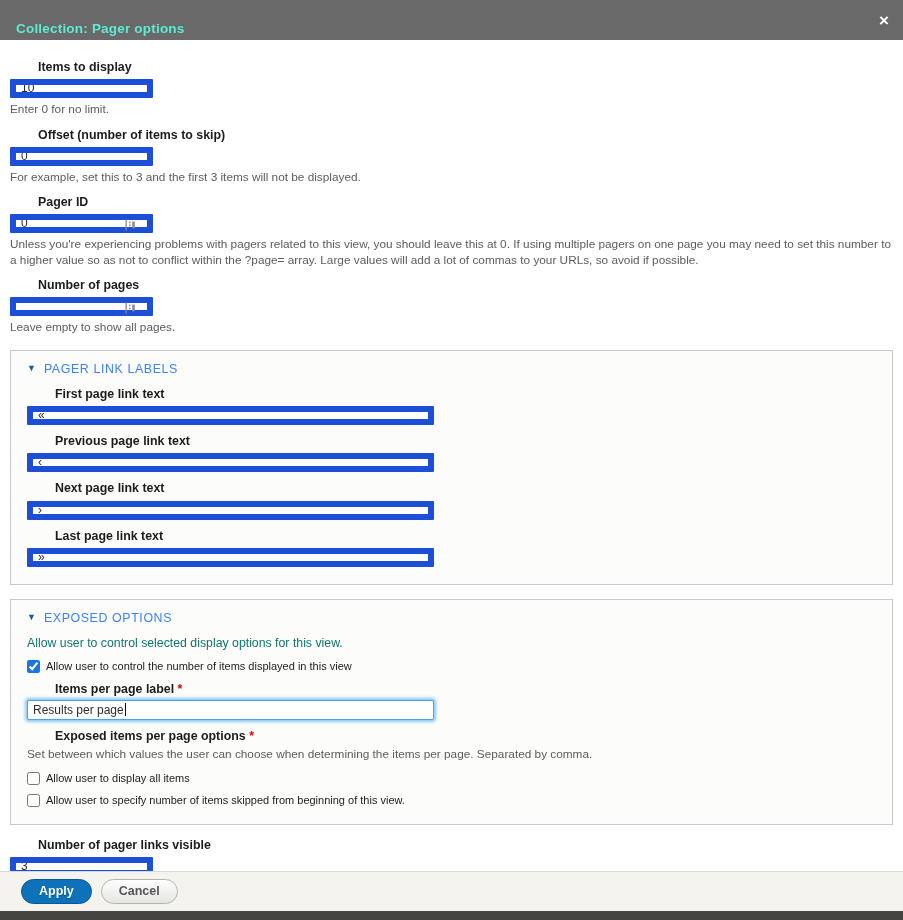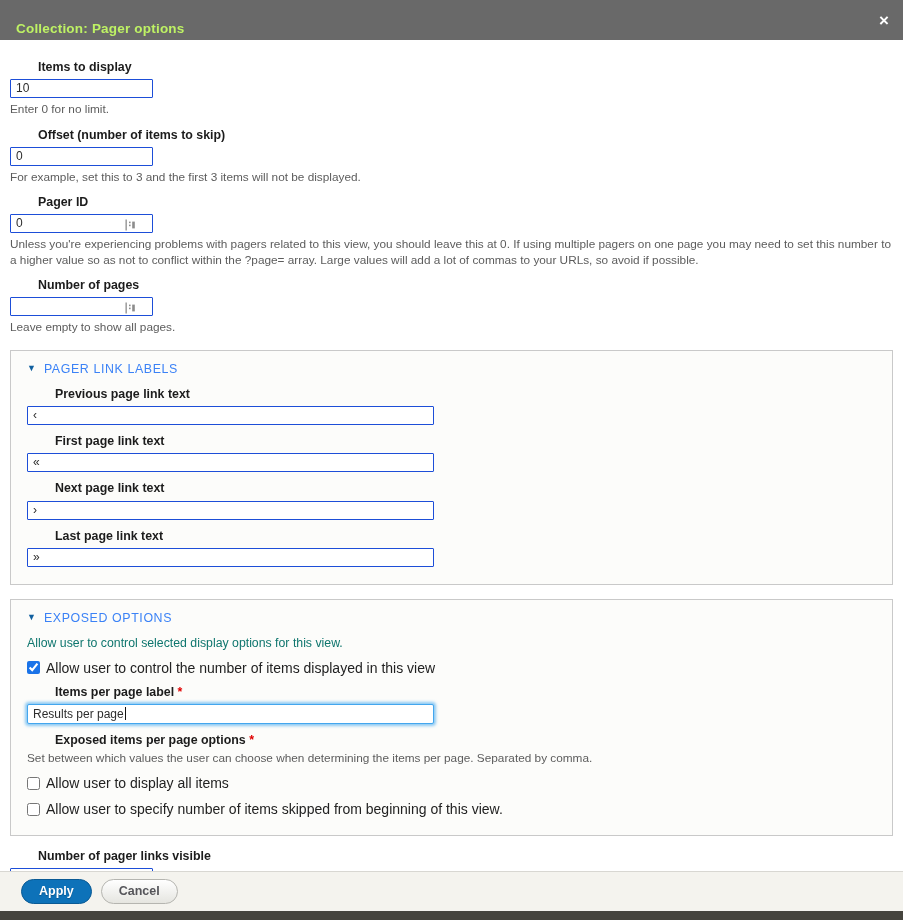--- a/index.html
+++ b/index.html
@@ -3,31 +3,31 @@
 <meta charset="utf-8">
 <style>
   * { margin: 0; padding: 0; box-sizing: border-box; }
   html, body { width: 903px; height: 920px; overflow: hidden; background: #fff;
     font-family: "Liberation Sans", sans-serif; }
   .modal { position: relative; width: 903px; height: 920px; background: #fff; }
 
   
   .modal-header { height: 40px; background: #696969; display: flex; align-items: center;
     padding: 0 14px 0 16px; }
-  .modal-title { color: #bef264; font-weight: bold; font-size: 13.5px; letter-spacing: .2px; margin-top: 17px; }
+  .modal-title { color: #5eead4; font-weight: bold; font-size: 13.5px; letter-spacing: .2px; margin-top: 17px; }
   .modal-close { margin-left: auto; color: #fff; font-weight: bold; font-size: 17px;
     line-height: 1; cursor: pointer; }
 
   
   .modal-body { padding: 20px 10px 0 10px; }
   .form-item { margin-bottom: 10px; }
   .form-item label { display: block; font-weight: bold; font-size: 12.4px; color: #1c1c1c;
     margin-bottom: 4px; line-height: 1.15; padding-left: 28px; }
   .req { color: #e00000; font-weight: bold; }
-  .text-input { height: 19px; border: 1px solid #1d4ed8; background: #fff; font-size: 12px;
+  .text-input { height: 19px; border: 6px solid #1d4ed8; background: #fff; font-size: 12px;
     color: #2d2d2d; padding: 1px 18px 2px 5px; font-family: "Liberation Sans", sans-serif;
     border-radius: 1px; }
   .text-input.short { width: 143px; }
   .text-input.wide { width: 407px; }
   .description { font-size: 11.8px; color: #5c5c5c; margin-top: 4px; line-height: 1.3;
     max-width: 890px; }
 
   .input-wrap { position: relative; display: inline-block; }
   .spinner-icon { position: absolute; right: 17px; top: 4px; width: 11px; height: 12px;
     display: inline-block; }
@@ -40,21 +40,21 @@
   .legend-arrow { color: #11609f; font-size: 9px; line-height: 1; }
   .legend-text { color: #3b82f6; font-weight: normal; font-size: 12.4px; letter-spacing: .6px; }
   fieldset .form-item { margin-bottom: 9px; }
   fieldset .form-item:last-child { margin-bottom: 2px; }
   .fieldset-desc { font-size: 12.3px; color: #0f766e; margin-bottom: 9px; line-height: 1.2; }
 
   
   .checkbox-row { display: flex; align-items: center; gap: 6px; margin-bottom: 9px; }
   .checkbox-row input[type="checkbox"] { width: 13px; height: 13px; accent-color: #1a73e8;
     margin: 0; flex: 0 0 auto; }
-  .checkbox-row .cb-label { font-size: 14px; color: #222; line-height: 1.2; }
+  .checkbox-row .cb-label { font-size: 11px; color: #222; line-height: 1.2; }
 
   
   .div-input { width: 407px; height: 20px; background: #fff; font-size: 12px; color: #2d2d2d;
     padding: 2px 5px 2px 5px; border: 1px solid #43a6ee;
     box-shadow: 0 0 3px 2px rgba(78, 173, 240, .65); border-radius: 2px;
     display: flex; align-items: flex-start; }
   .caret { display: inline-block; width: 1px; height: 13px; background: #111;
     margin-left: 1px; }
 
   
@@ -126,26 +126,26 @@
       </span>
       <div class="description">Leave empty to show all pages.</div>
     </div>
 
     <fieldset>
       <div class="legend-row">
         <span class="legend-arrow">▼</span>
         <span class="legend-text">PAGER LINK LABELS</span>
       </div>
       <div class="form-item">
+        <label>First page link text</label>
+        <input type="text" class="text-input wide" value="«" style="">
+      </div>
+      <div class="form-item">
         <label>Previous page link text</label>
         <input type="text" class="text-input wide" value="‹" style="">
-      </div>
-      <div class="form-item">
-        <label>First page link text</label>
-        <input type="text" class="text-input wide" value="«" style="">
       </div>
       <div class="form-item">
         <label>Next page link text</label>
         <input type="text" class="text-input wide" value="›" style="">
       </div>
       <div class="form-item">
         <label>Last page link text</label>
         <input type="text" class="text-input wide" value="»" style="">
       </div>
     </fieldset>

